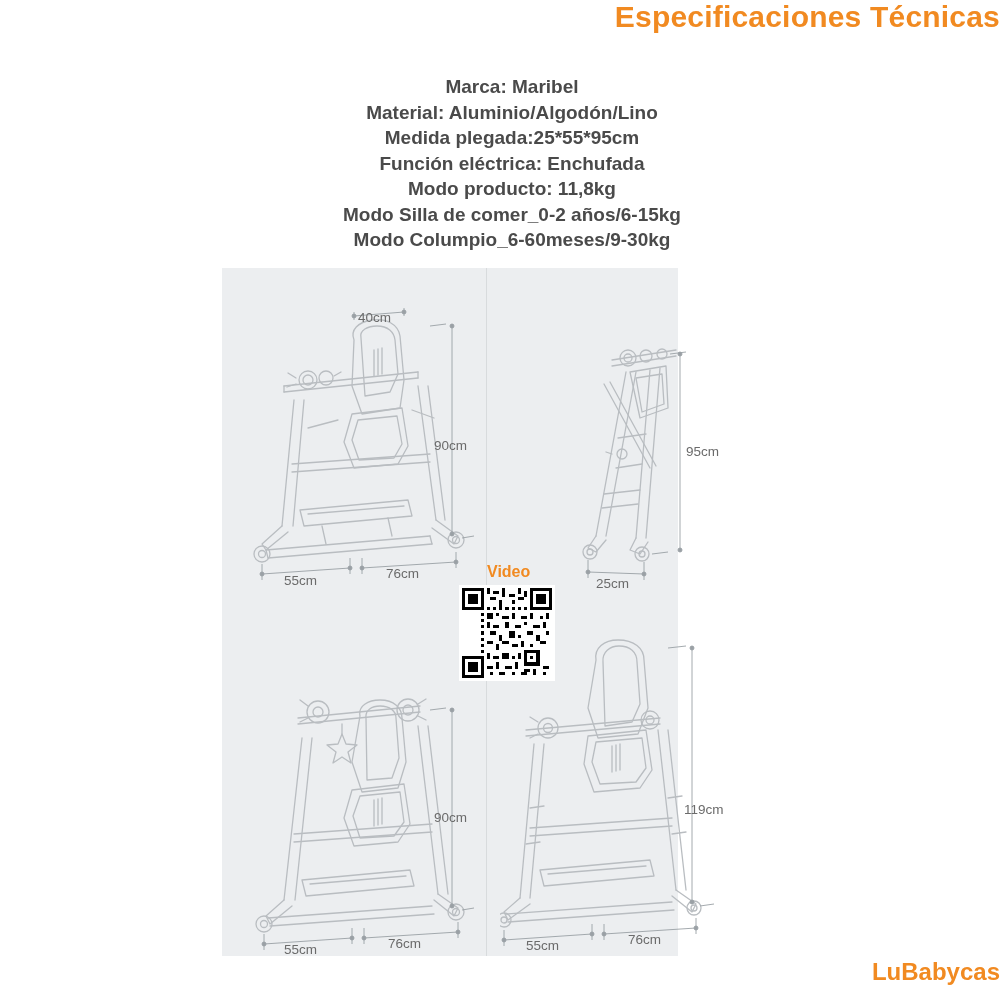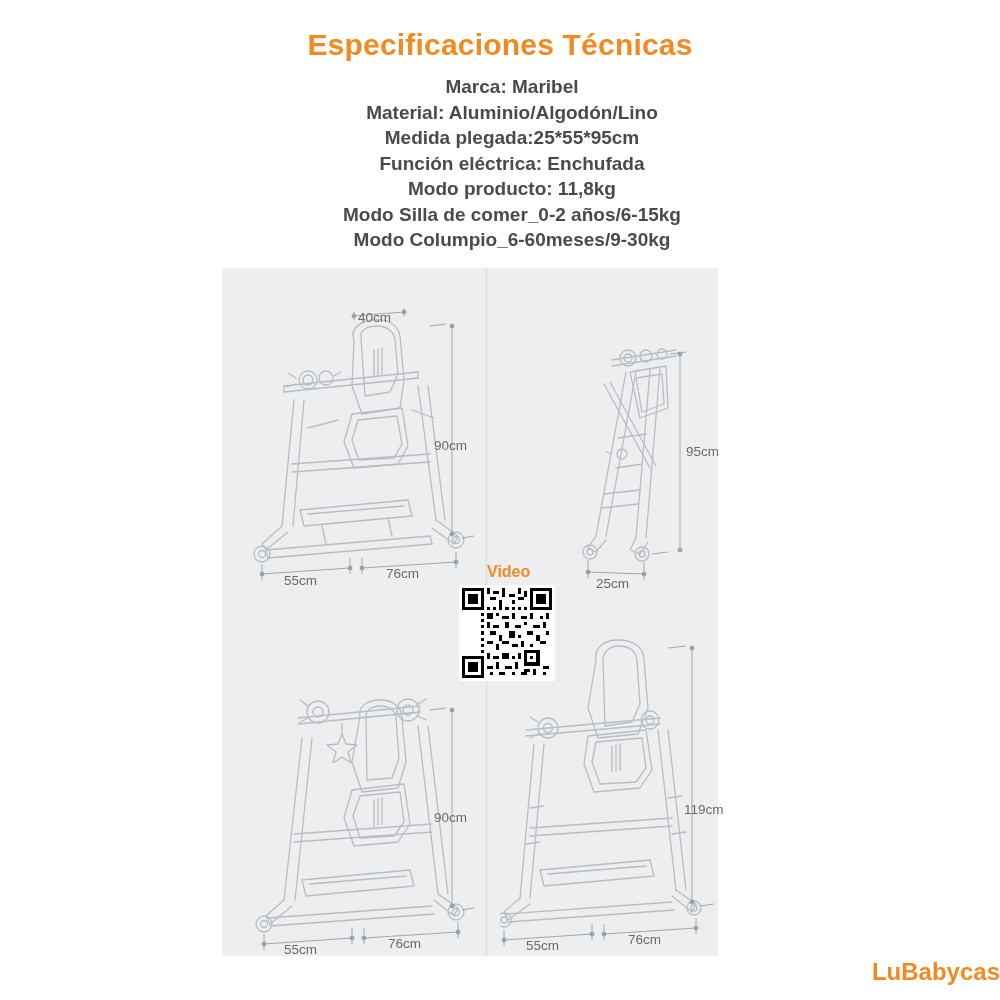--- a/index.html
+++ b/index.html
@@ -15,24 +15,24 @@
     position: relative;
   }
   .page {
     position: relative;
     width: 1000px;
     height: 1000px;
     background: #ffffff;
   }
   .title {
     position: absolute;
-    top: 28px;
+    top: 0;
     left: 0;
     width: 1000px;
-    text-align: center;
+    text-align: right;
     font-size: 30px;
     font-weight: bold;
     color: #f18a21;
     letter-spacing: 0.2px;
   }
   .specs {
     position: absolute;
     top: 74px;
     left: 0;
     width: 1000px;
@@ -43,21 +43,21 @@
     line-height: 25.5px;
     padding-left: 12px;
   }
   .specs div {
     white-space: nowrap;
   }
   .diagram-panel {
     position: absolute;
     left: 222px;
     top: 268px;
-    width: 496px;
+    width: 456px;
     height: 688px;
     background: #eceef0;
   }
   .quadrant {
     position: absolute;
   }
   .q1 { left: 0;   top: 0;   width: 278px; height: 344px; }
   .q2 { left: 278px; top: 0; width: 278px; height: 344px; }
   .q3 { left: 0;   top: 344px; width: 278px; height: 344px; }
   .q4 { left: 278px; top: 344px; width: 278px; height: 344px; }

